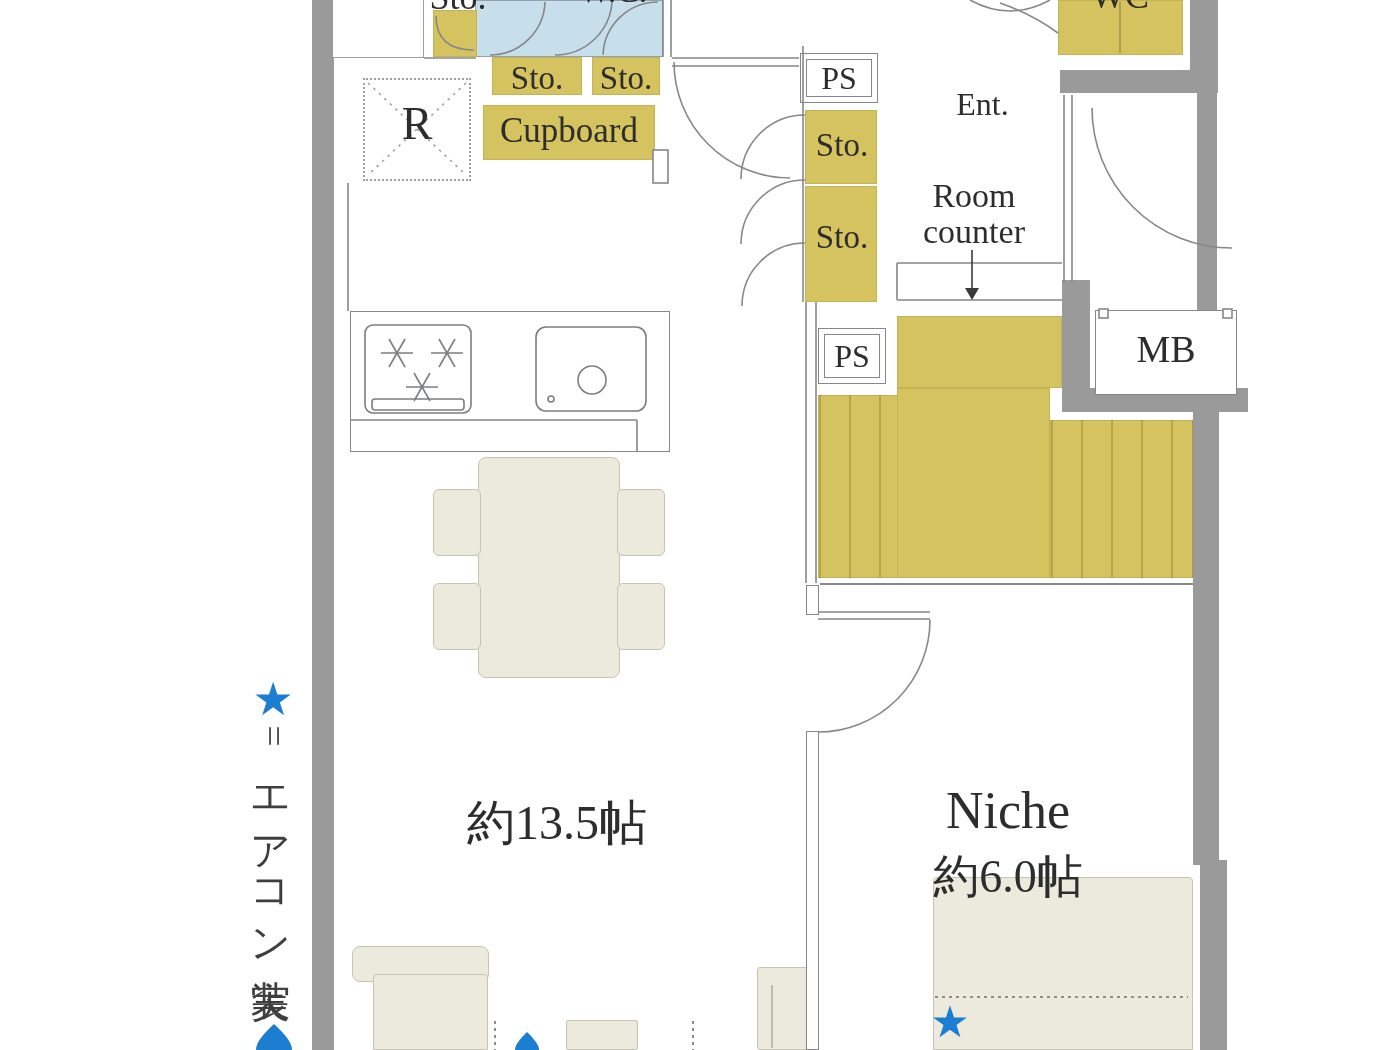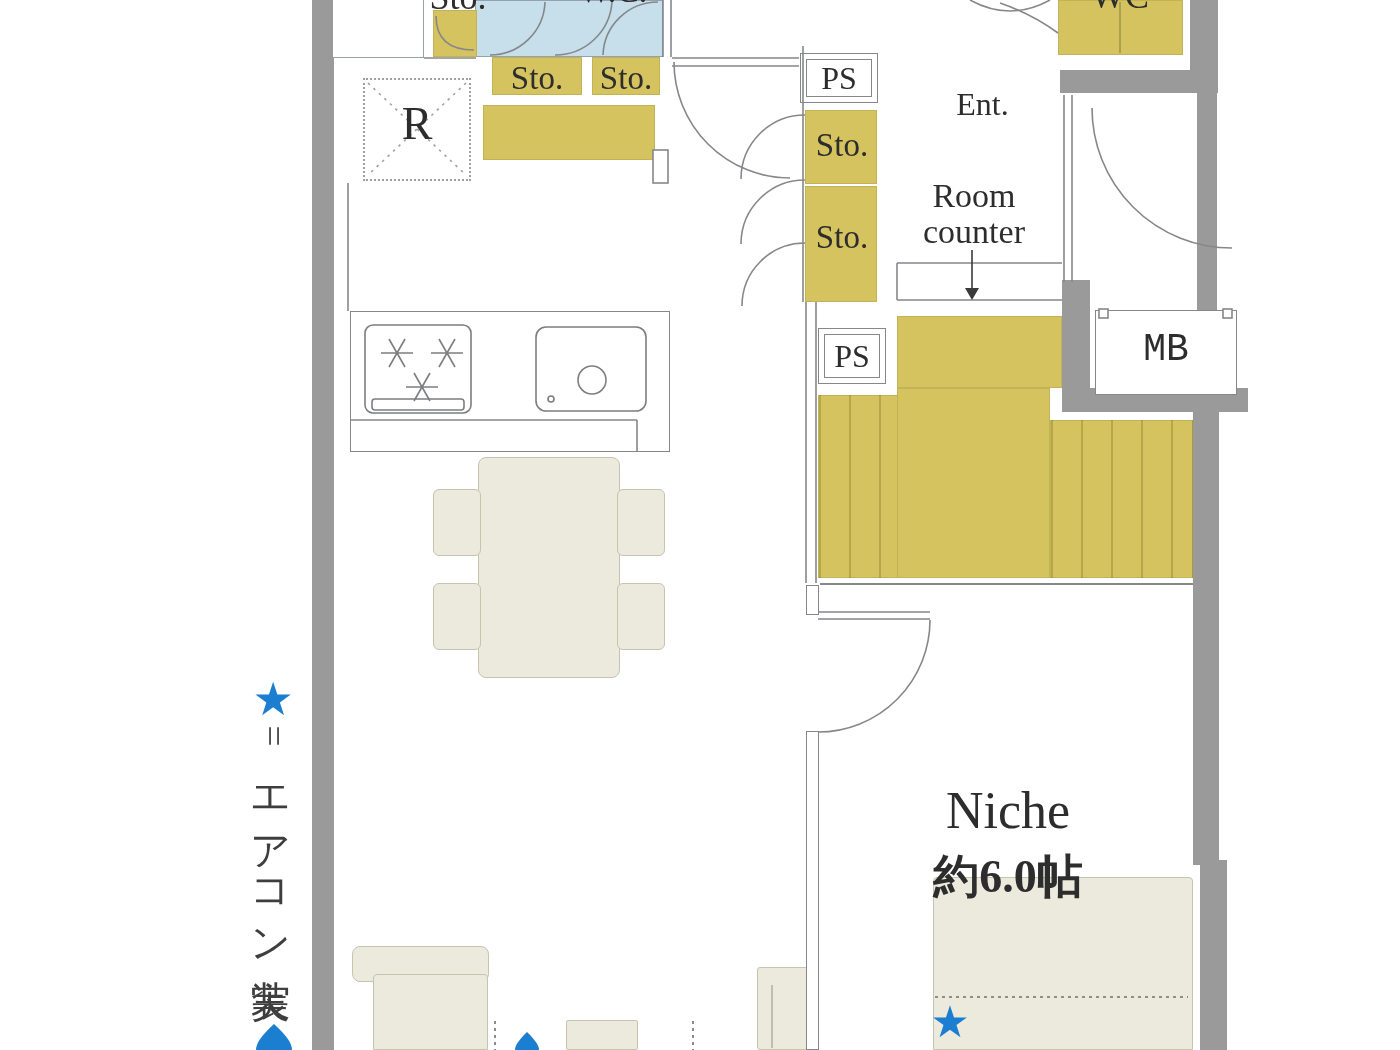--- a/index.html
+++ b/index.html
@@ -66,25 +66,25 @@
   #lbl-sto-k1{left:492px;top:61px;width:90px;font-size:33px;}
   #lbl-sto-k2{left:592px;top:61px;width:68px;font-size:33px;}
   #lbl-cupboard{left:483px;top:113px;width:172px;font-size:35px;}
   #lbl-r{left:363px;top:100px;width:108px;font-size:46px;}
   #lbl-hall-sto1{left:805px;top:128px;width:74px;font-size:33px;}
   #lbl-hall-sto2{left:805px;top:220px;width:74px;font-size:33px;}
   #lbl-ent{left:925px;top:88px;width:115px;font-size:32px;}
   #lbl-niche{left:900px;top:178px;width:148px;font-size:34px;}
   #lbl-niche span{display:block;}
   #lbl-wic{left:897px;top:462px;width:153px;font-size:44px;}
-  #lbl-mb{left:1095px;top:330px;width:142px;font-size:38px;font-family:Liberation Mono, monospace;}
+  #lbl-mb{left:1095px;top:330px;width:142px;font-size:38px;}
   #lbl-ldk{left:460px;top:722px;width:205px;font-size:58px;}
   #lbl-ldk-size{left:437px;top:798px;width:240px;font-size:48px;}
   #lbl-room{left:913px;top:784px;width:190px;font-size:52px;}
-  #lbl-room-size{left:898px;top:853px;width:220px;font-size:46px;font-weight:bold;}
+  #lbl-room-size{left:898px;top:853px;width:220px;font-size:46px;}
   
   .blue{color:#1b7ed1;}
   #room-star{left:928px;top:1000px;width:44px;font-size:44px;}
   #legend-star{left:248px;top:676px;width:50px;font-size:46px;}
   #legend-eq{left:254px;top:716px;width:40px;height:40px;font-size:38px;color:#4f4f4f;
              display:flex;align-items:center;justify-content:center;transform:rotate(90deg);z-index:6;position:absolute;}
   #legend-text{left:254px;top:762px;width:44px;height:260px;font-size:40px;color:#3e3e3e;
                writing-mode:vertical-rl;text-orientation:upright;letter-spacing:1px;z-index:6;position:absolute;}
 </style>
 </head>
@@ -210,29 +210,31 @@
     <polygon points="965,288 979,288 972,300" fill="#3a3a3a"></polygon>
     <path d="M274 1024 C262 1035 256 1043 256 1050 L292 1050 C292 1043 286 1035 274 1024 Z" fill="#1b7ed1"></path>
     <path d="M527 1032 C519 1040 515 1045 515 1050 L539 1050 C539 1045 535 1040 527 1032 Z" fill="#1b7ed1"></path>
   </svg>
 
   <div class="lbl" id="lbl-sto-topcut">Sto.</div>
   <div class="lbl" id="lbl-wash-cut">W.C.</div>
   <div class="lbl" id="lbl-wc-cut">WC</div>
   <div class="lbl" id="lbl-sto-k1">Sto.</div>
   <div class="lbl" id="lbl-sto-k2">Sto.</div>
+  <div class="lbl" id="lbl-cupboard">Cupboard</div>
   <div class="lbl" id="lbl-r">R</div>
   <div class="lbl" id="lbl-hall-sto1">Sto.</div>
   <div class="lbl" id="lbl-hall-sto2">Sto.</div>
   <div class="lbl" id="lbl-ent">Ent.</div>
   <div class="lbl" id="lbl-niche">
     <span>Room</span>
     <span>counter</span>
   </div>
   <div class="lbl" id="lbl-mb">MB</div>
+  <div class="lbl" id="lbl-ldk-size">約13.5帖</div>
   <div class="lbl" id="lbl-room">Niche</div>
   <div class="lbl" id="lbl-room-size">約6.0帖</div>
 
   <div class="lbl blue" id="room-star">★</div>
   <div class="lbl blue" id="legend-star">★</div>
   <div id="legend-eq">=</div>
   <div id="legend-text">エアコン実装</div>
 
 </div>
 

